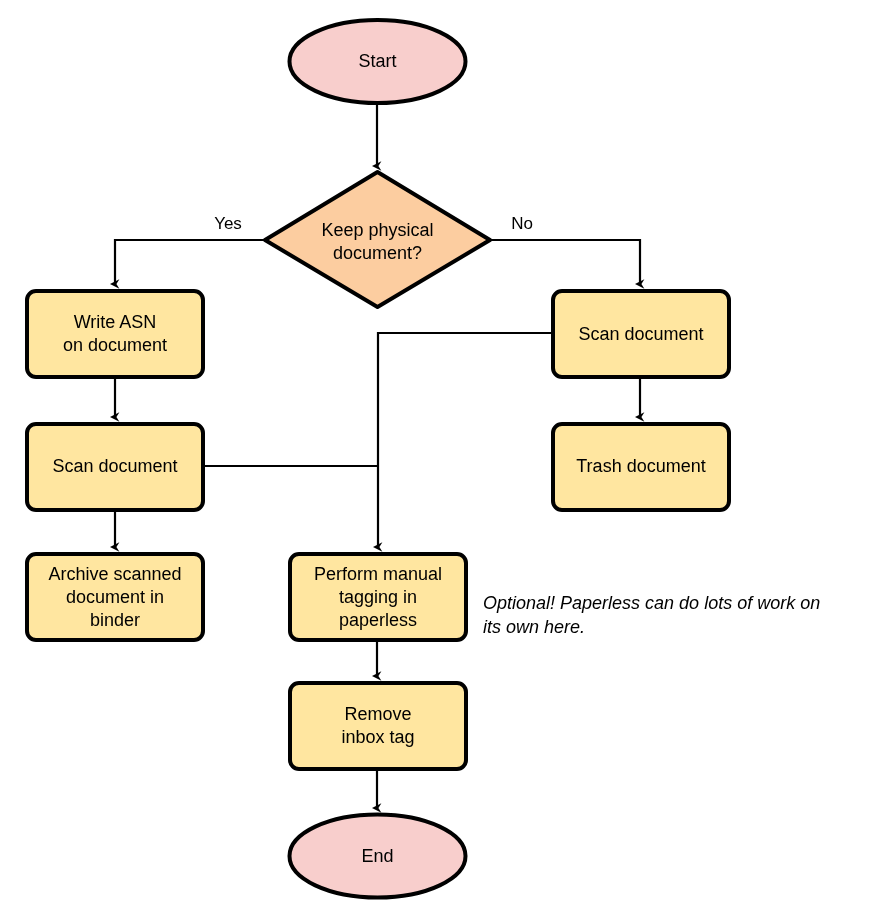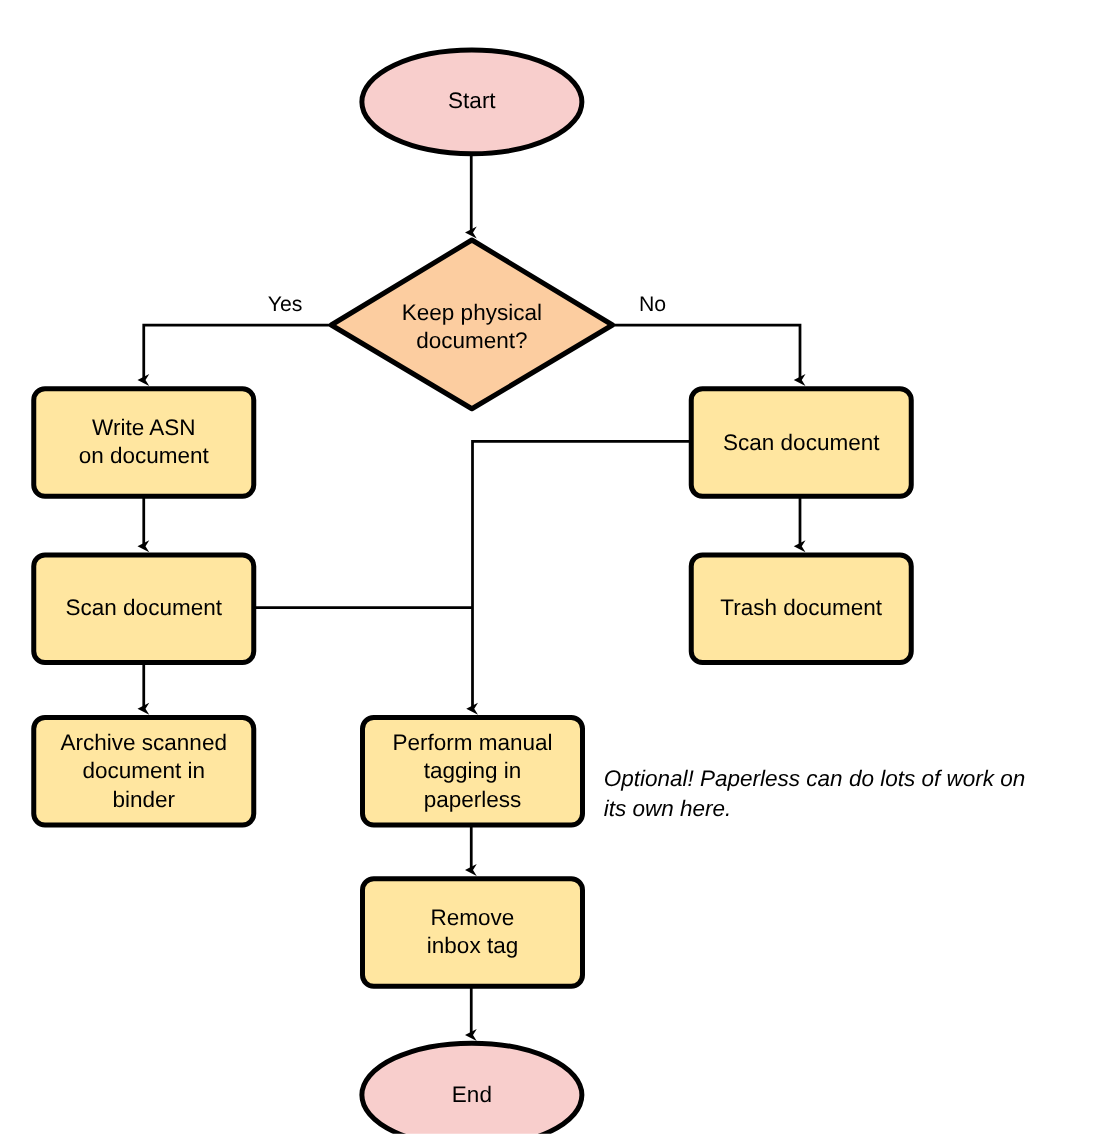--- a/index.html
+++ b/index.html
@@ -10,21 +10,20 @@
   body {
     width: 888px;
     height: 907px;
     overflow: hidden;
     font-family: "Liberation Sans", sans-serif;
   }
   #flowchart-root {
     position: relative;
     width: 888px;
     height: 727px;
-    margin-top: 20px;
   }
   svg#flow-svg {
     display: block;
     width: 888px;
     height: 907px;
   }
   .node-shape {
     stroke: #000000;
     stroke-width: 4;
     stroke-linejoin: round;

